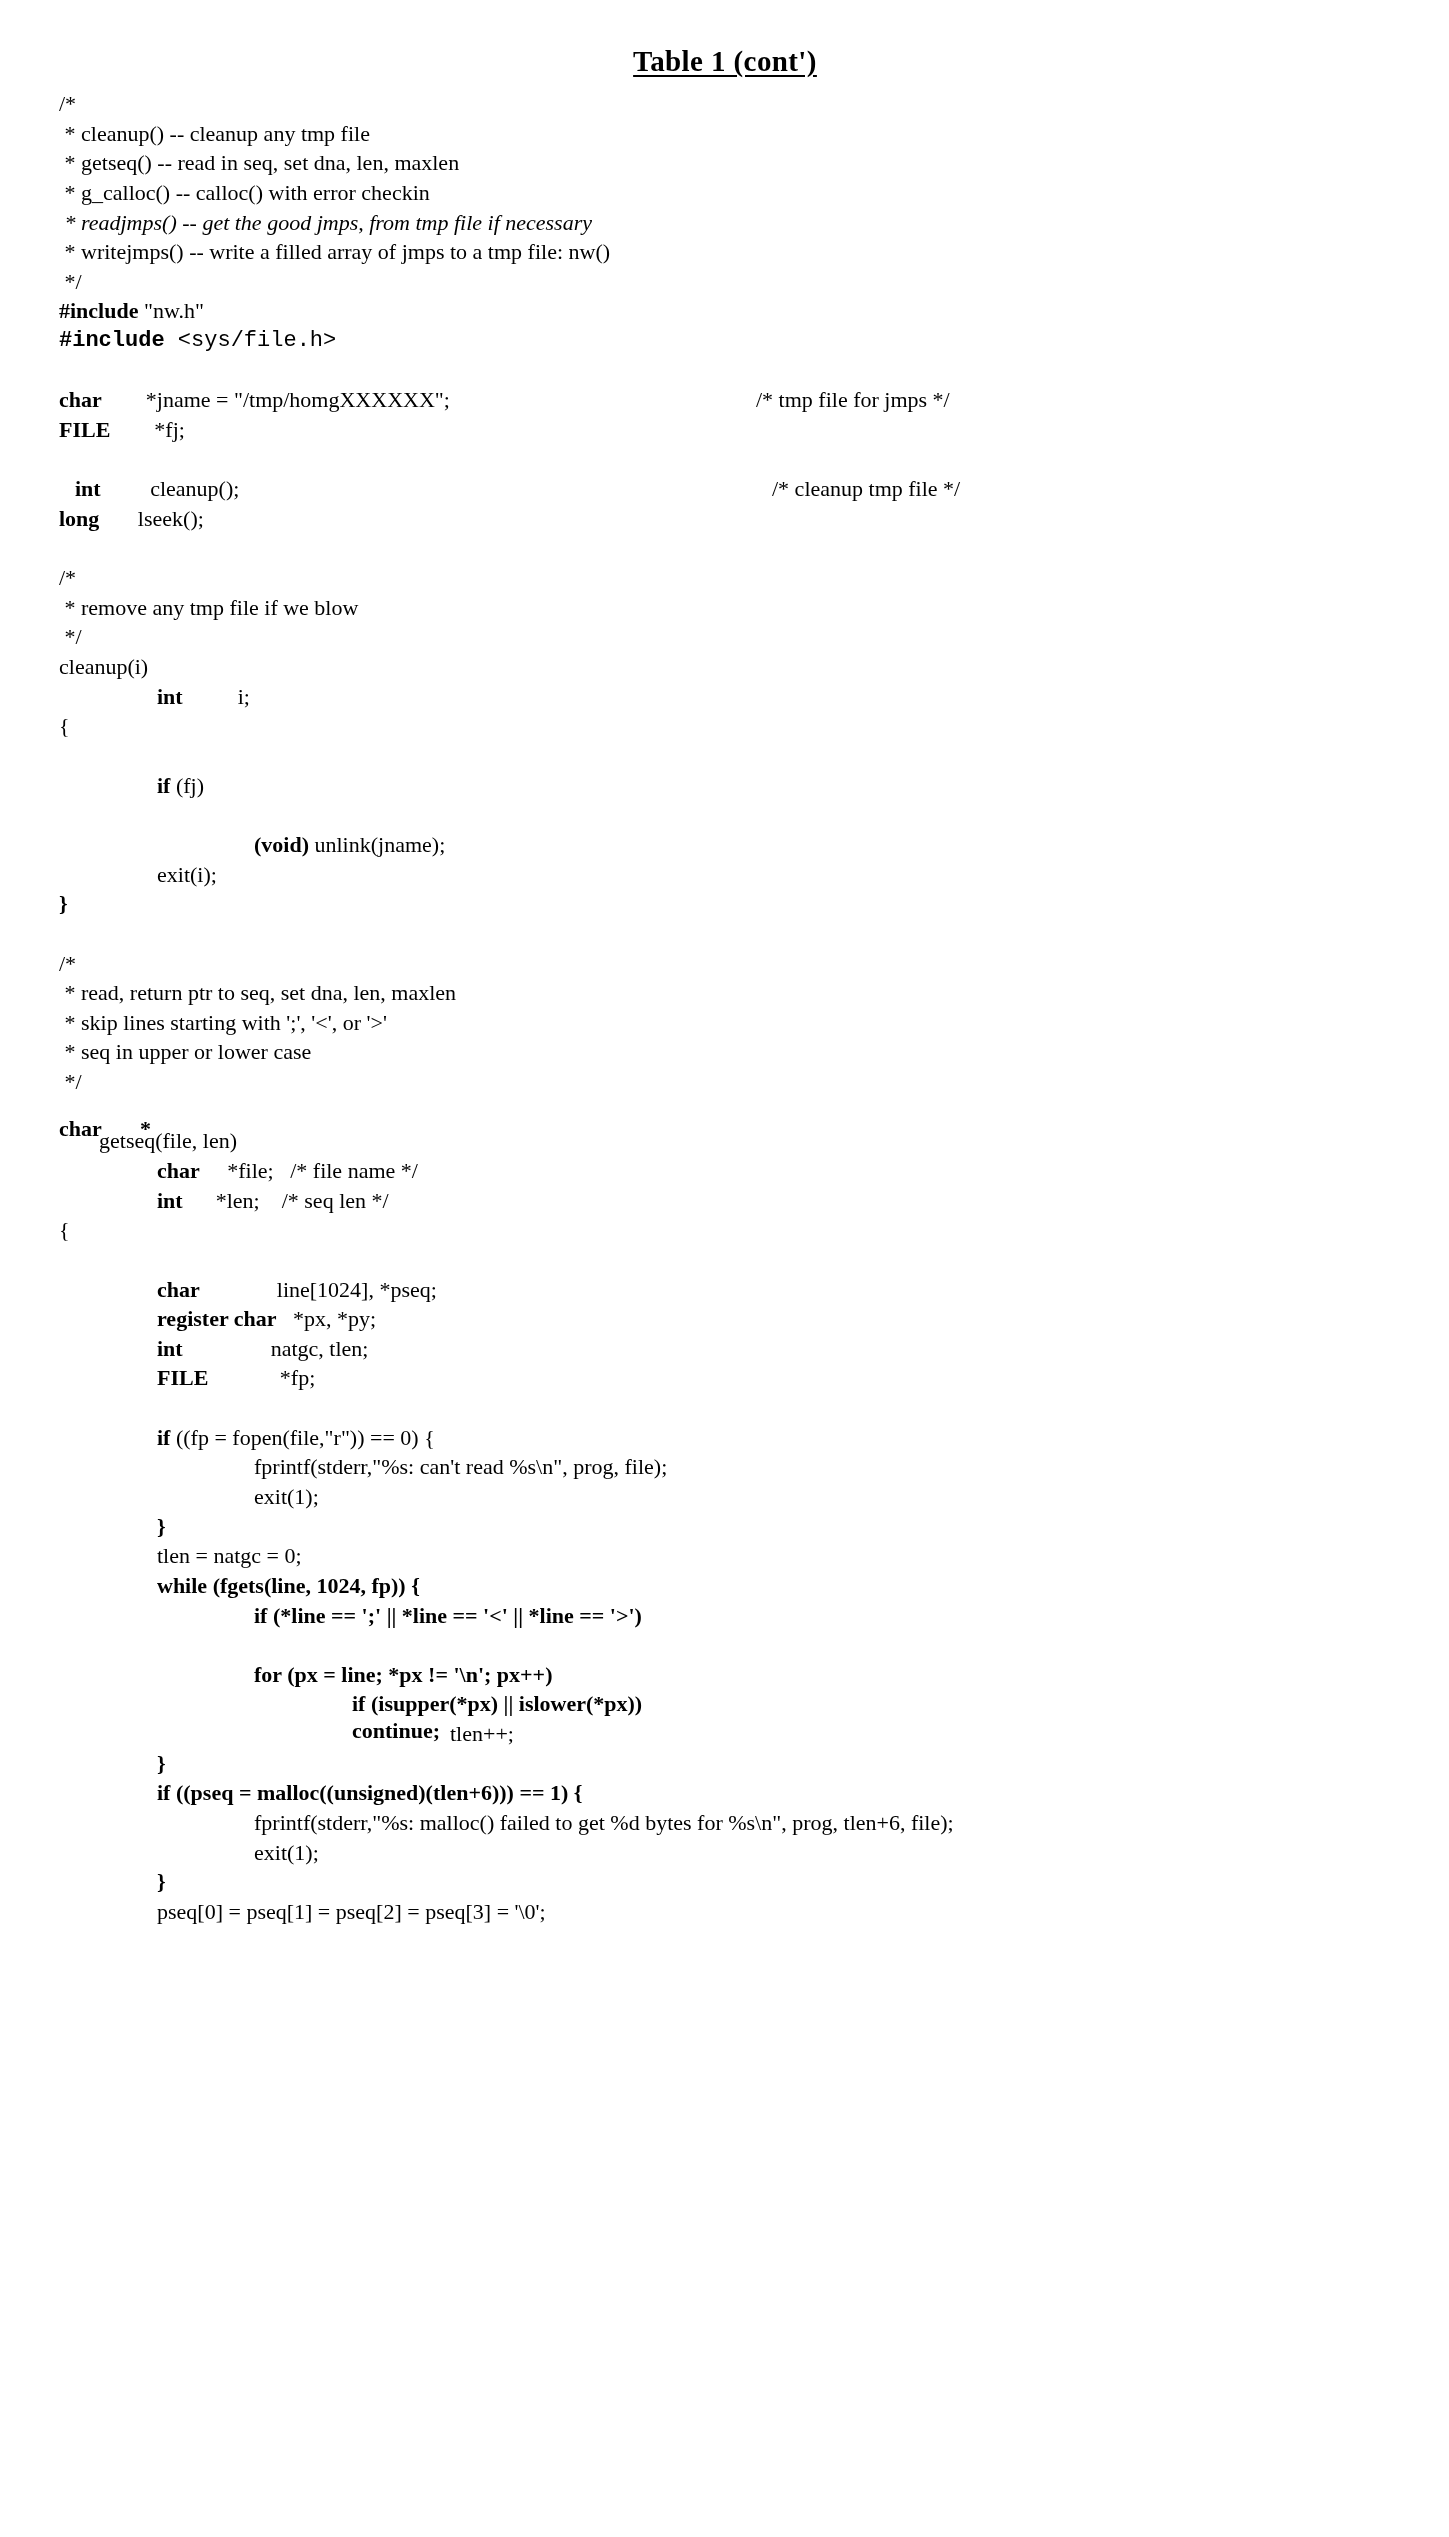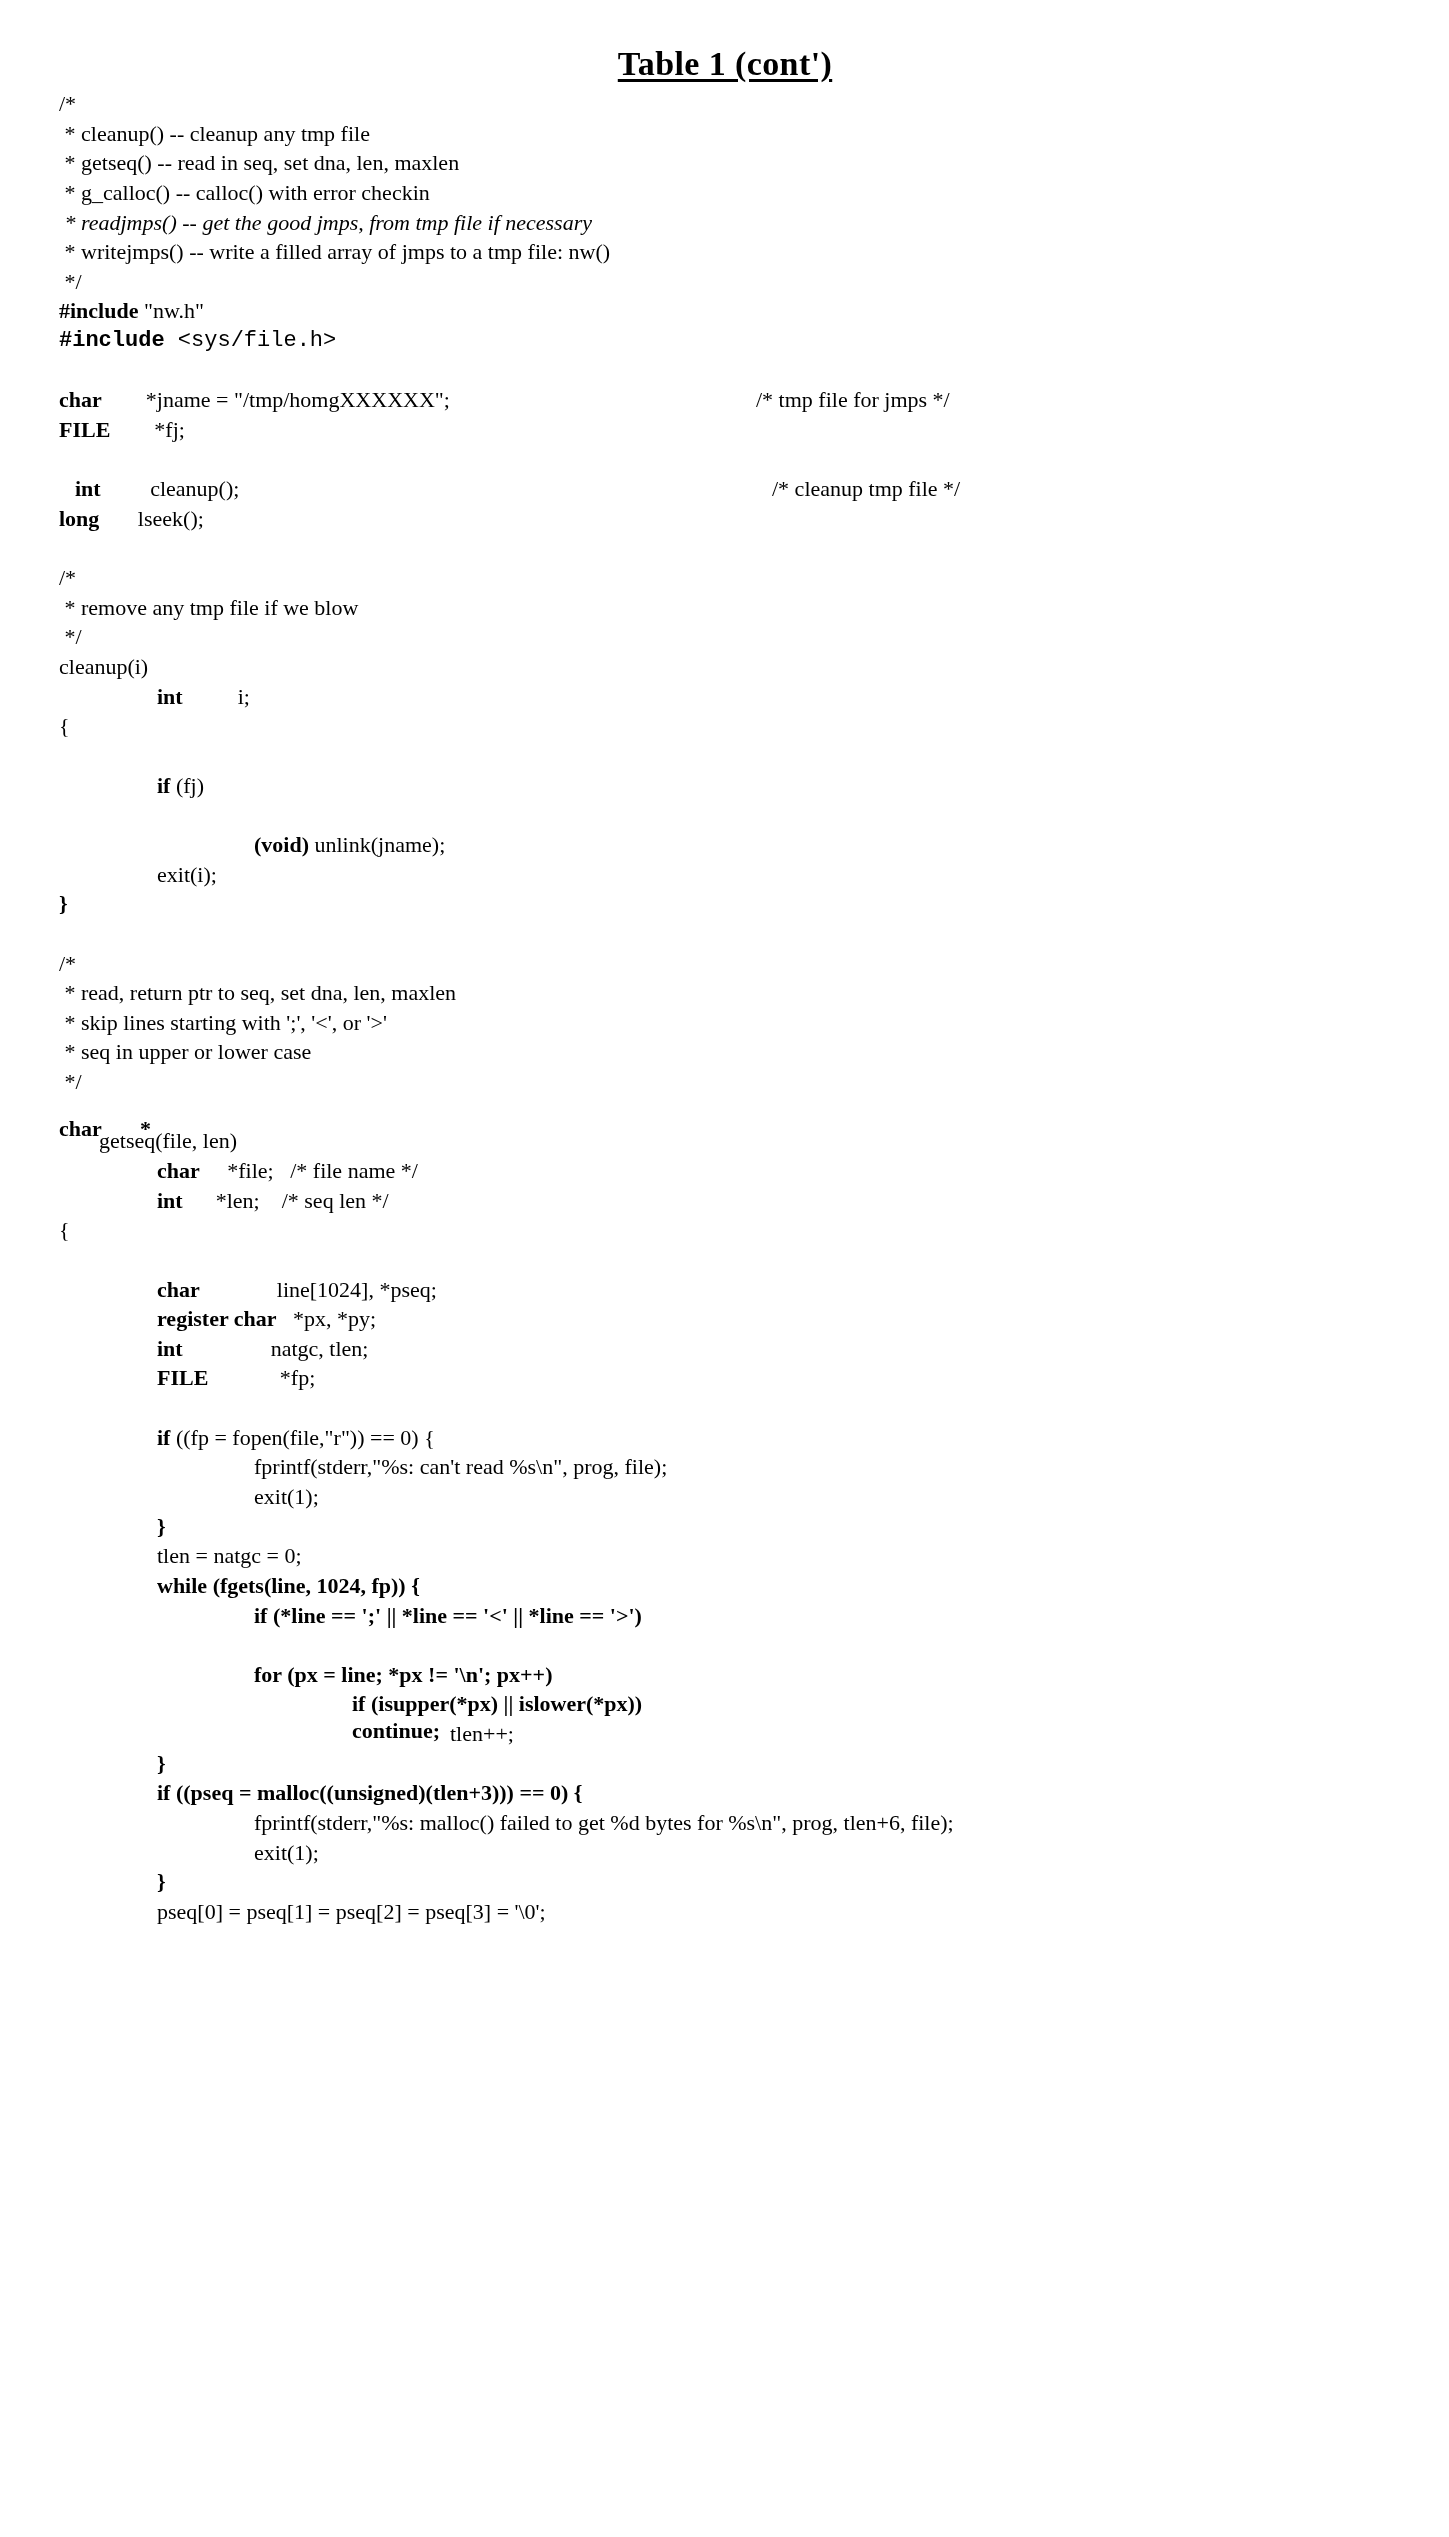--- a/index.html
+++ b/index.html
@@ -17,21 +17,21 @@
     height: 2538px;
     background: #ffffff;
     overflow: hidden;
   }
   #page-title {
     position: absolute;
     left: 0;
     top: 45px;
     width: 1450px;
     text-align: center;
-    font-size: 34px;
+    font-size: 29px;
     font-weight: bold;
     letter-spacing: 0.4px;
   }
   #page-title .ttl {
     text-decoration: underline;
     text-underline-offset: 4.4px;
   }
   #code-listing {
     position: absolute;
     left: 59px;
@@ -111,21 +111,21 @@
       <div class="code-line" style="position: absolute; left: 195px; top: 1393px; width: 1165px;"><span class="seg">exit(1);</span></div>
       <div class="code-line" style="position: absolute; left: 98px; top: 1423px; width: 1262px;"><span class="seg kw">}</span></div>
       <div class="code-line" style="position: absolute; left: 98px; top: 1452px; width: 1262px;"><span class="seg">tlen = natgc = 0;</span></div>
       <div class="code-line" style="position: absolute; left: 98px; top: 1482px; width: 1262px;"><span class="seg kw">while</span><span class="seg kw"> (fgets(line, 1024, fp)) {</span></div>
       <div class="code-line" style="position: absolute; left: 195px; top: 1512px; width: 1165px;"><span class="seg kw">if</span><span class="seg kw"> (*line == ';' || *line == '&lt;' || *line == '&gt;')</span></div>
       <div class="code-line" style="position: absolute; left: 293px; top: 1627px; width: 1067px;"><span class="seg kw">continue;</span></div>
       <div class="code-line" style="position: absolute; left: 195px; top: 1571px; width: 1165px;"><span class="seg kw">for</span><span class="seg kw"> (px = line; *px != '\n'; px++)</span></div>
       <div class="code-line" style="position: absolute; left: 293px; top: 1600px; width: 1067px;"><span class="seg kw">if</span><span class="seg kw"> (isupper(*px) || islower(*px))</span></div>
       <div class="code-line" style="position: absolute; left: 391px; top: 1630px; width: 969px;"><span class="seg">tlen++;</span></div>
       <div class="code-line" style="position: absolute; left: 98px; top: 1660px; width: 1262px;"><span class="seg kw">}</span></div>
-      <div class="code-line" style="position: absolute; left: 98px; top: 1689px; width: 1262px;"><span class="seg kw">if</span><span class="seg kw"> ((pseq = malloc((</span><span class="seg kw">unsigned</span><span class="seg kw">)(tlen+3))) == 0) {</span></div>
+      <div class="code-line" style="position: absolute; left: 98px; top: 1689px; width: 1262px;"><span class="seg kw">if</span><span class="seg kw"> ((pseq = malloc((</span><span class="seg kw">unsigned</span><span class="seg kw">)(tlen+6))) == 1) {</span></div>
       <div class="code-line" style="position: absolute; left: 195px; top: 1719px; width: 1165px;"><span class="seg">fprintf(stderr,"%s: malloc() failed to get %d bytes for %s\n", prog, tlen+6, file);</span></div>
       <div class="code-line" style="position: absolute; left: 195px; top: 1749px; width: 1165px;"><span class="seg">exit(1);</span></div>
       <div class="code-line" style="position: absolute; left: 98px; top: 1778px; width: 1262px;"><span class="seg kw">}</span></div>
       <div class="code-line" style="position: absolute; left: 98px; top: 1808px; width: 1262px;"><span class="seg">pseq[0] = pseq[1] = pseq[2] = pseq[3] = '\0';</span></div>
     </div>
 
 </div>
 
 
 </body></html>

